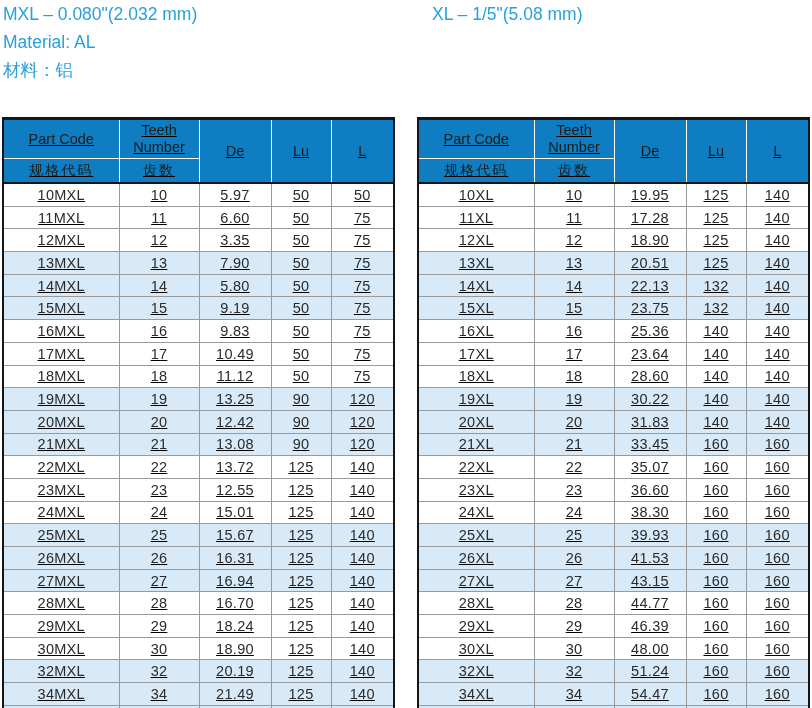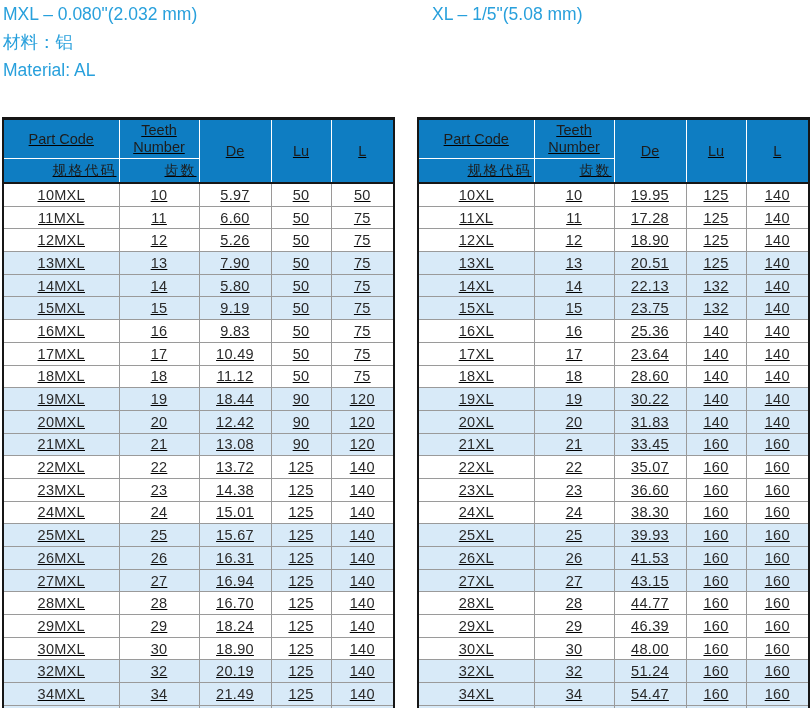--- a/index.html
+++ b/index.html
@@ -45,21 +45,21 @@
 
   thead th{
     background:var(--hdr);
     color:#1d1d1d;
     font-size:14.5px;font-weight:normal;
     border:1.5px solid #ffffff;
     padding:0 2px;line-height:1.15;
     text-align:center;vertical-align:middle;
   }
   thead tr.row-en th{height:38px;border-top:none;}
-  thead tr.row-cn th{height:23px;text-align:right;}
+  thead tr.row-cn th{height:23px;}
   thead th:first-child{border-left:none;}
   thead th:last-child{border-right:none;}
   thead tr.row-cn th{border-bottom:2px solid var(--frame);}
   thead th.span2{border-bottom:2px solid var(--frame);}
   thead th.cn{letter-spacing:2px;font-size:14px;}
 
   tbody td{
     height:21.7px;padding:0;
     text-align:center;vertical-align:middle;
     font-size:14.5px;color:var(--txt);letter-spacing:0.3px;
@@ -68,22 +68,22 @@
   }
   tbody td:first-child{border-left:none;}
   tbody td:last-child{border-right:none;}
   tbody tr.alt td{background:var(--alt);}
 </style>
 </head>
 <body>
 
 <div class="title-block title-left">
   <div>MXL – 0.080"(2.032 mm)</div>
+  <div>Material: AL</div>
   <div>材料：铝</div>
-  <div>Material: AL</div>
 </div>
 
 <div class="title-block title-right">
   <div>XL – 1/5"(5.08 mm)</div>
 </div>
 
 <div class="tbl-wrap tbl-left">
   <table>
     <colgroup>
       <col class="c-part">
@@ -116,21 +116,21 @@
         <tr>
           <td>11MXL</td>
           <td>11</td>
           <td>6.60</td>
           <td>50</td>
           <td>75</td>
         </tr>
         <tr>
           <td>12MXL</td>
           <td>12</td>
-          <td>5.26</td>
+          <td>3.35</td>
           <td>50</td>
           <td>75</td>
         </tr>
         <tr class="alt">
           <td>13MXL</td>
           <td>13</td>
           <td>7.90</td>
           <td>50</td>
           <td>75</td>
         </tr>
@@ -165,21 +165,21 @@
         <tr>
           <td>18MXL</td>
           <td>18</td>
           <td>11.12</td>
           <td>50</td>
           <td>75</td>
         </tr>
         <tr class="alt">
           <td>19MXL</td>
           <td>19</td>
-          <td>18.44</td>
+          <td>13.25</td>
           <td>90</td>
           <td>120</td>
         </tr>
         <tr class="alt">
           <td>20MXL</td>
           <td>20</td>
           <td>12.42</td>
           <td>90</td>
           <td>120</td>
         </tr>
@@ -193,21 +193,21 @@
         <tr>
           <td>22MXL</td>
           <td>22</td>
           <td>13.72</td>
           <td>125</td>
           <td>140</td>
         </tr>
         <tr>
           <td>23MXL</td>
           <td>23</td>
-          <td>14.38</td>
+          <td>12.55</td>
           <td>125</td>
           <td>140</td>
         </tr>
         <tr>
           <td>24MXL</td>
           <td>24</td>
           <td>15.01</td>
           <td>125</td>
           <td>140</td>
         </tr>

